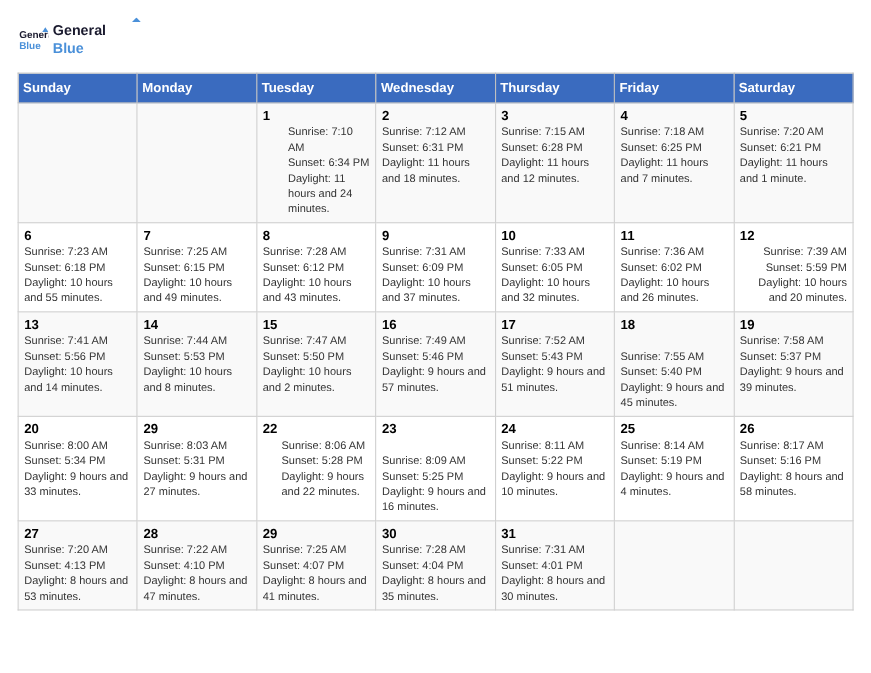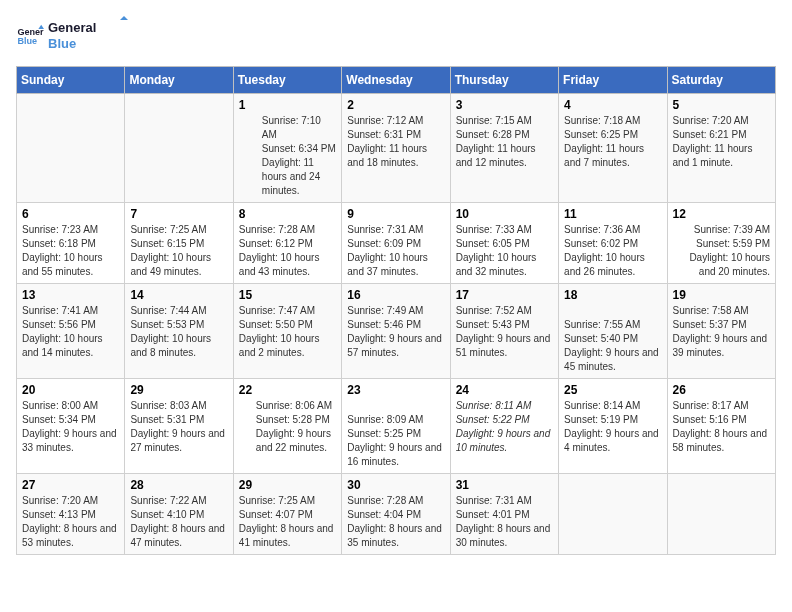--- a/index.html
+++ b/index.html
@@ -258,21 +258,21 @@
 Daylight: 9 hours and 22 minutes.</div>
         </td>
         <td>
           <span class="day-num">23</span>
           <div class="day-info" style="white-space: pre-line; margin-top: 16px;">Sunrise: 8:09 AM
 Sunset: 5:25 PM
 Daylight: 9 hours and 16 minutes.</div>
         </td>
         <td>
           <span class="day-num">24</span>
-          <div class="day-info" style="white-space: pre-line; font-style: italic;">Sunrise: 8:11 AM
+          <div class="day-info" style="white-space: pre-line;">Sunrise: 8:11 AM
 Sunset: 5:22 PM
 Daylight: 9 hours and 10 minutes.</div>
         </td>
         <td>
           <span class="day-num">25</span>
           <div class="day-info" style="white-space: pre-line;">Sunrise: 8:14 AM
 Sunset: 5:19 PM
 Daylight: 9 hours and 4 minutes.</div>
         </td>
         <td>

